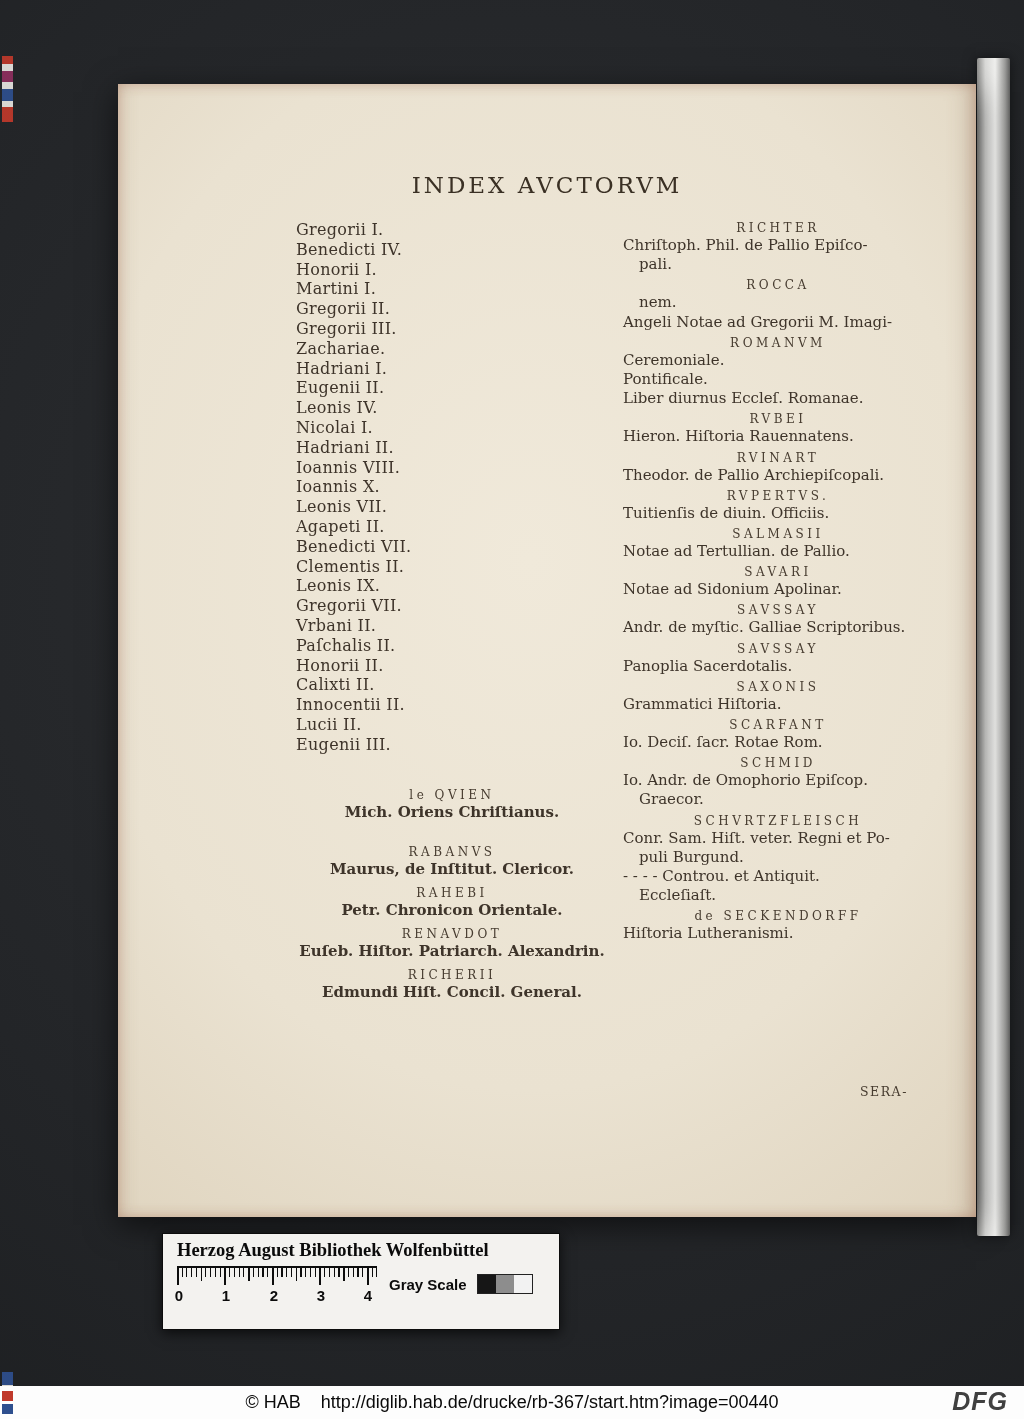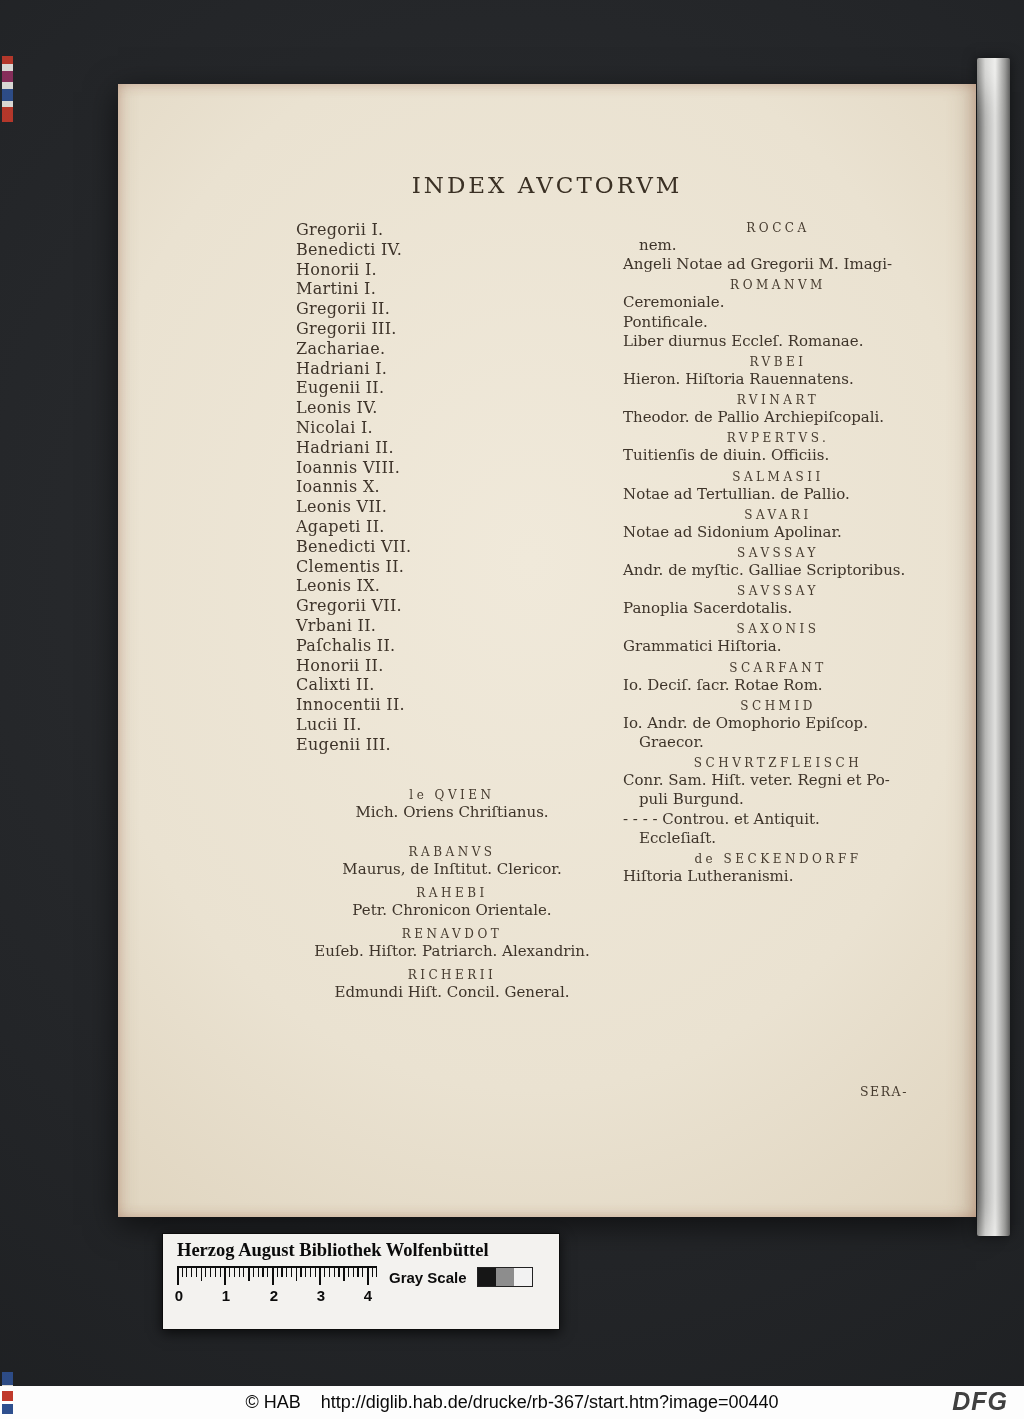--- a/index.html
+++ b/index.html
@@ -38,21 +38,21 @@
   .col { position:absolute; top:136px; }
   .col.left  { left:178px; width:312px; }
   .col.right { left:505px; width:310px; }
 
   .nm { font-size:16px; line-height:19.8px; letter-spacing:.3px; white-space:nowrap; }
 
   .entry { margin-bottom:3px; }
   .eh { text-align:center; font-size:12px; line-height:16px; letter-spacing:3.5px;
         color:#473c30; white-space:nowrap; }
   .el { font-size:15px; line-height:19.2px; white-space:nowrap; }
-  .el.c { text-align:center; }
+  .el.c { text-align:center;font-weight:bold; }
   .el.cont { padding-left:16px; }
   .gap-top { margin-top:20px; }
   .mt-xl { margin-top:32px; }
   .mt-lg { margin-top:22px; }
   .mt-sm { margin-top:6px; }
 
   .catchword { position:absolute; left:742px; top:1000px; font-size:12.5px;
     letter-spacing:1.5px; color:#473c30; }
 
   
@@ -71,21 +71,21 @@
     background-size:auto 9px, auto 13px, auto 17px;
     background-repeat:repeat-x; background-position:0 0; }
   .ruler-numbers { position:relative; height:18px; margin-top:2px;
     font-weight:bold; font-size:15px; color:#0b0b0b; }
   .ruler-numbers span { position:absolute; transform:translateX(-50%); }
   .ruler-numbers span:nth-child(1){left:2px;}
   .ruler-numbers span:nth-child(2){left:49px;}
   .ruler-numbers span:nth-child(3){left:97px;}
   .ruler-numbers span:nth-child(4){left:144px;}
   .ruler-numbers span:nth-child(5){left:191px;}
-  .grayscale { display:flex; align-items:center; margin-left:12px; margin-top:0; height:22px; }
+  .grayscale { display:flex; align-items:center; margin-left:12px; margin-top:7px; height:22px; }
   .gs-label { font-size:15px; font-weight:600; color:#0b0b0b; margin-right:10px; white-space:nowrap; }
   .gs-swatches { display:flex; border:1px solid #222; }
   .swatch { width:18px; height:18px; display:block; }
   .swatch.dark { background:#161616; }
   .swatch.mid  { background:#8d8d8d; }
   .swatch.light{ background:#f2f2f2; }
 
   
   .footer { position:absolute; left:0; bottom:0; width:1024px; height:33px; background:#fdfdfd;
     display:flex; align-items:center; font-family:"Liberation Sans", sans-serif; }
@@ -155,20 +155,25 @@
         <div class="el c">Euſeb. Hiſtor. Patriarch. Alexandrin.</div>
       </div>
       <div class="entry mt-sm">
         <div class="eh">RICHERII</div>
         <div class="el c">Edmundi Hiſt. Concil. General.</div>
       </div>
     </div>
 
     <div class="col right">
       <div class="entry">
+        <div class="eh">RICHTER</div>
+        <div class="el">Chriſtoph. Phil. de Pallio Epiſco-</div>
+        <div class="el cont">pali.</div>
+      </div>
+      <div class="entry">
         <div class="eh">ROCCA</div>
         <div class="el cont">nem.</div>
         <div class="el">Angeli Notae ad Gregorii M. Imagi-</div>
       </div>
       <div class="entry">
         <div class="eh">ROMANVM</div>
         <div class="el">Ceremoniale.</div>
         <div class="el">Pontificale.</div>
         <div class="el">Liber diurnus Eccleſ. Romanae.</div>
       </div>

